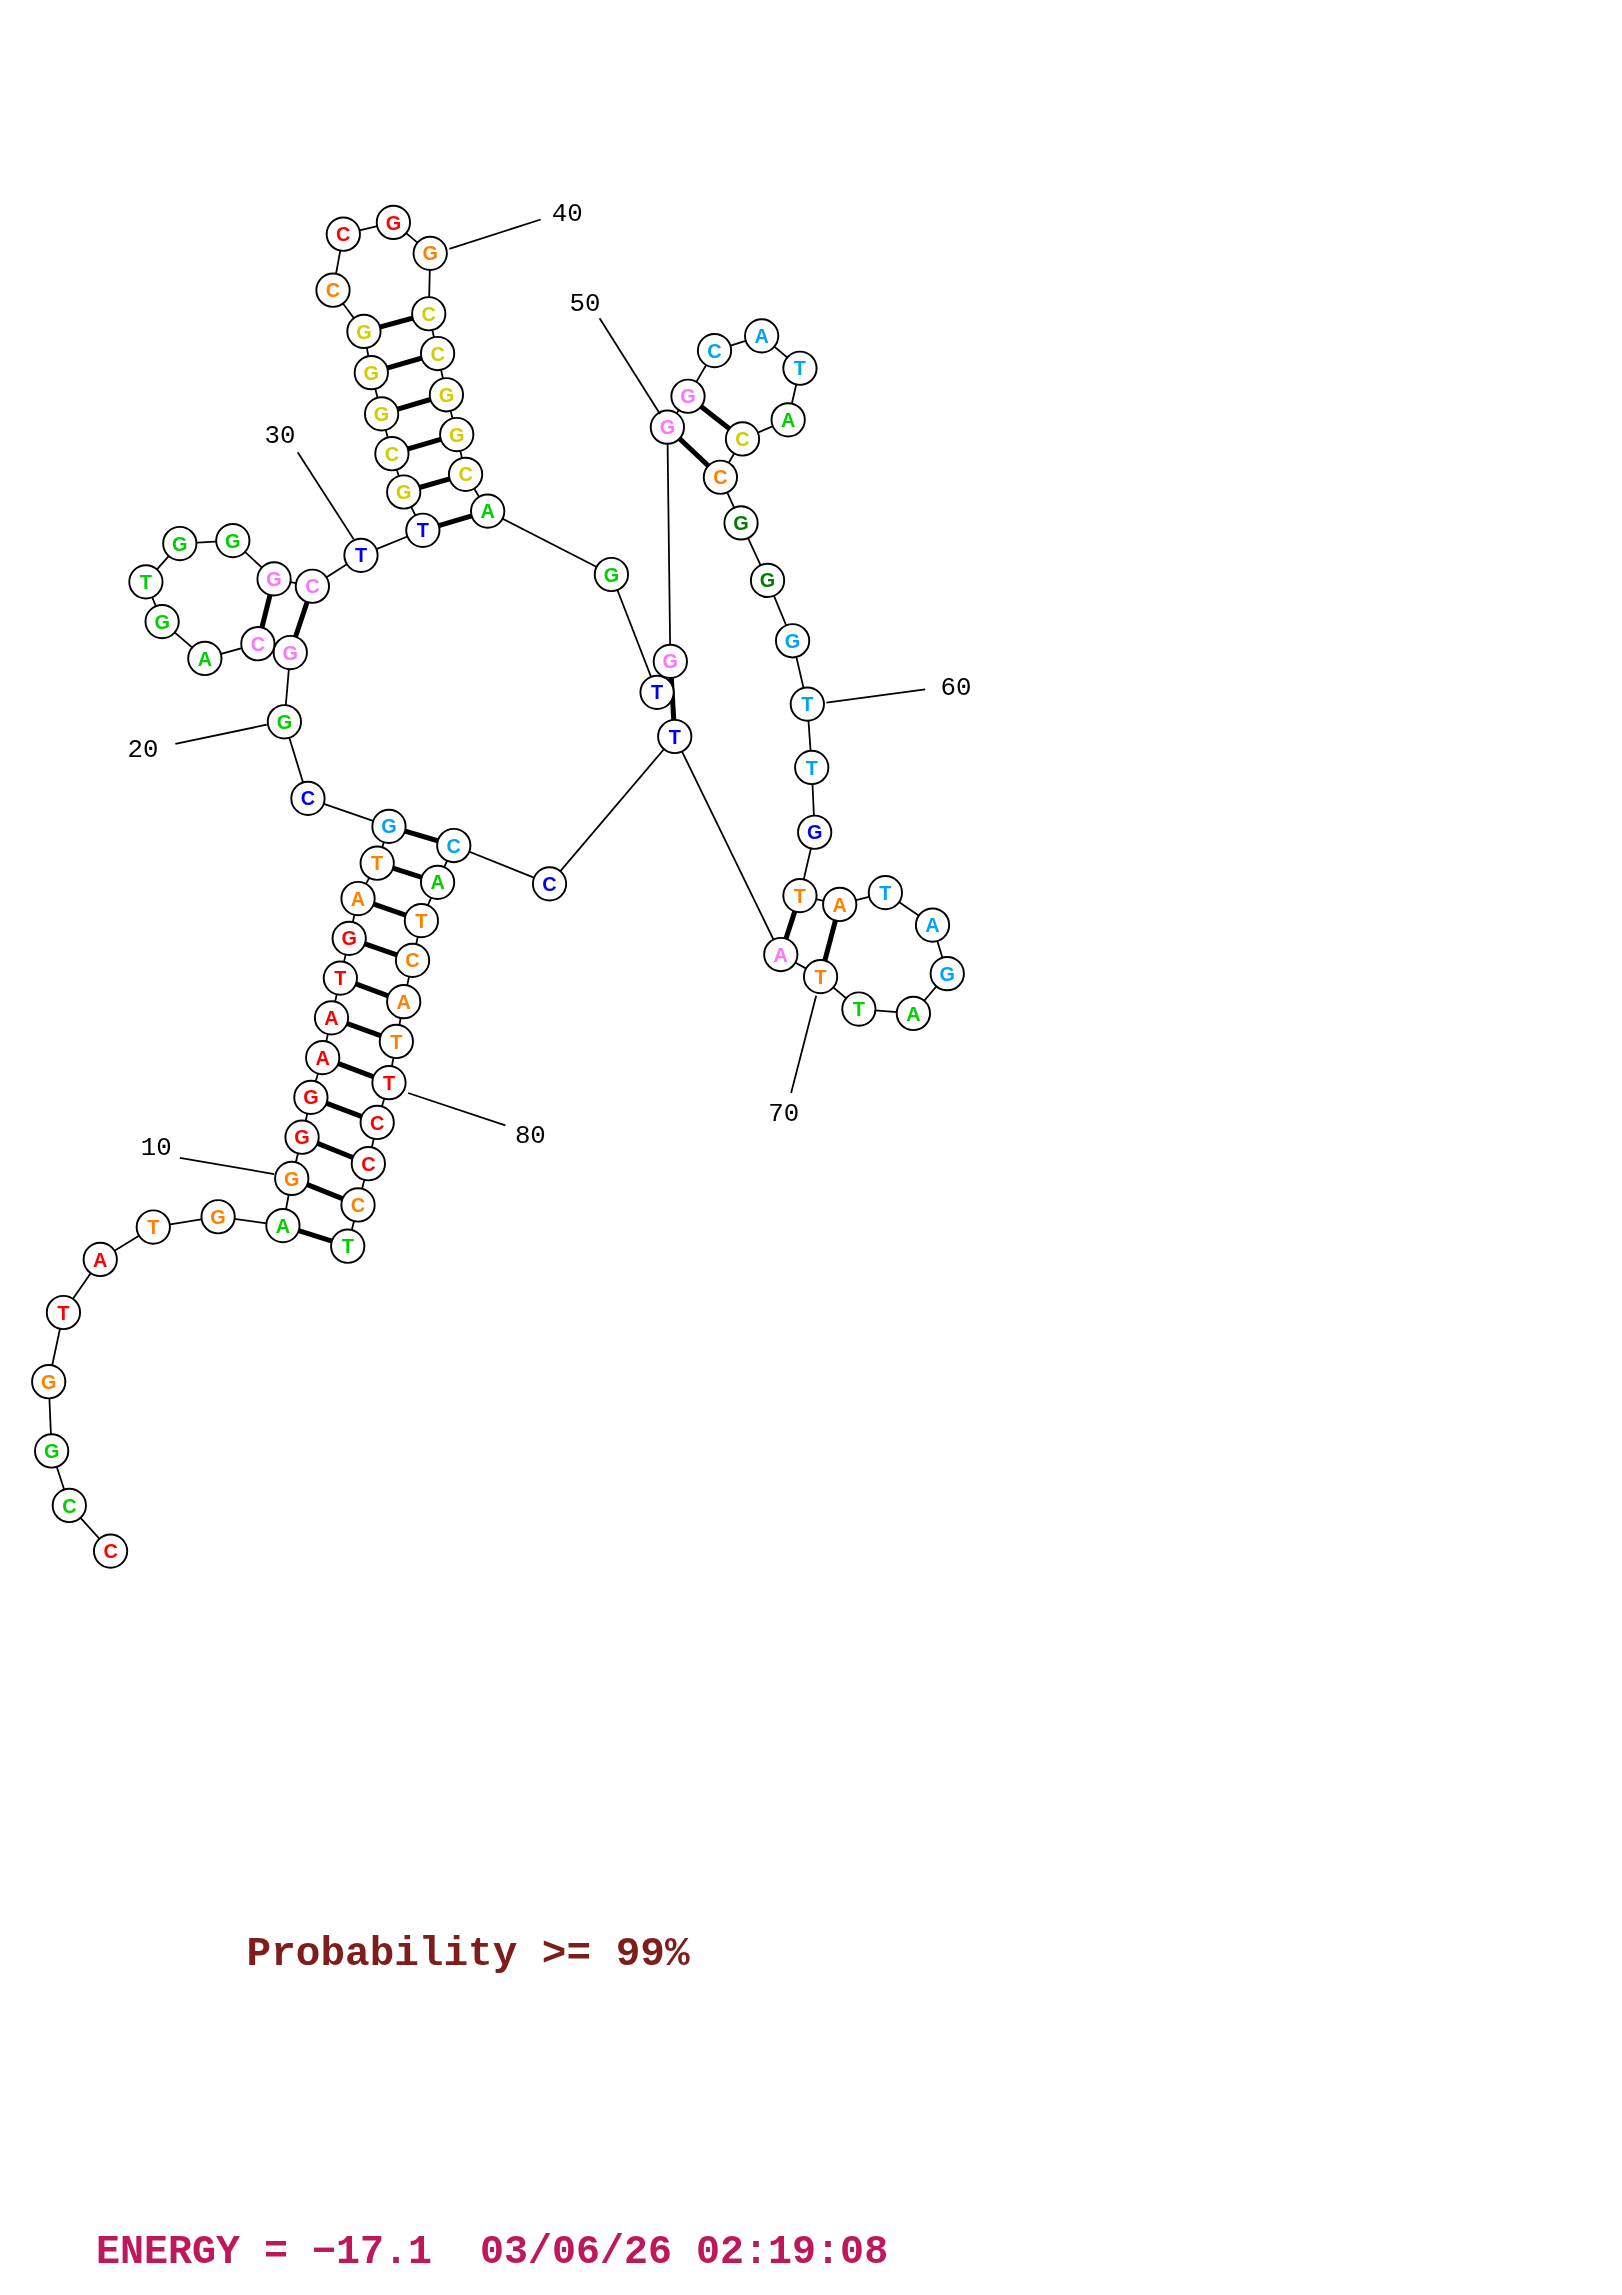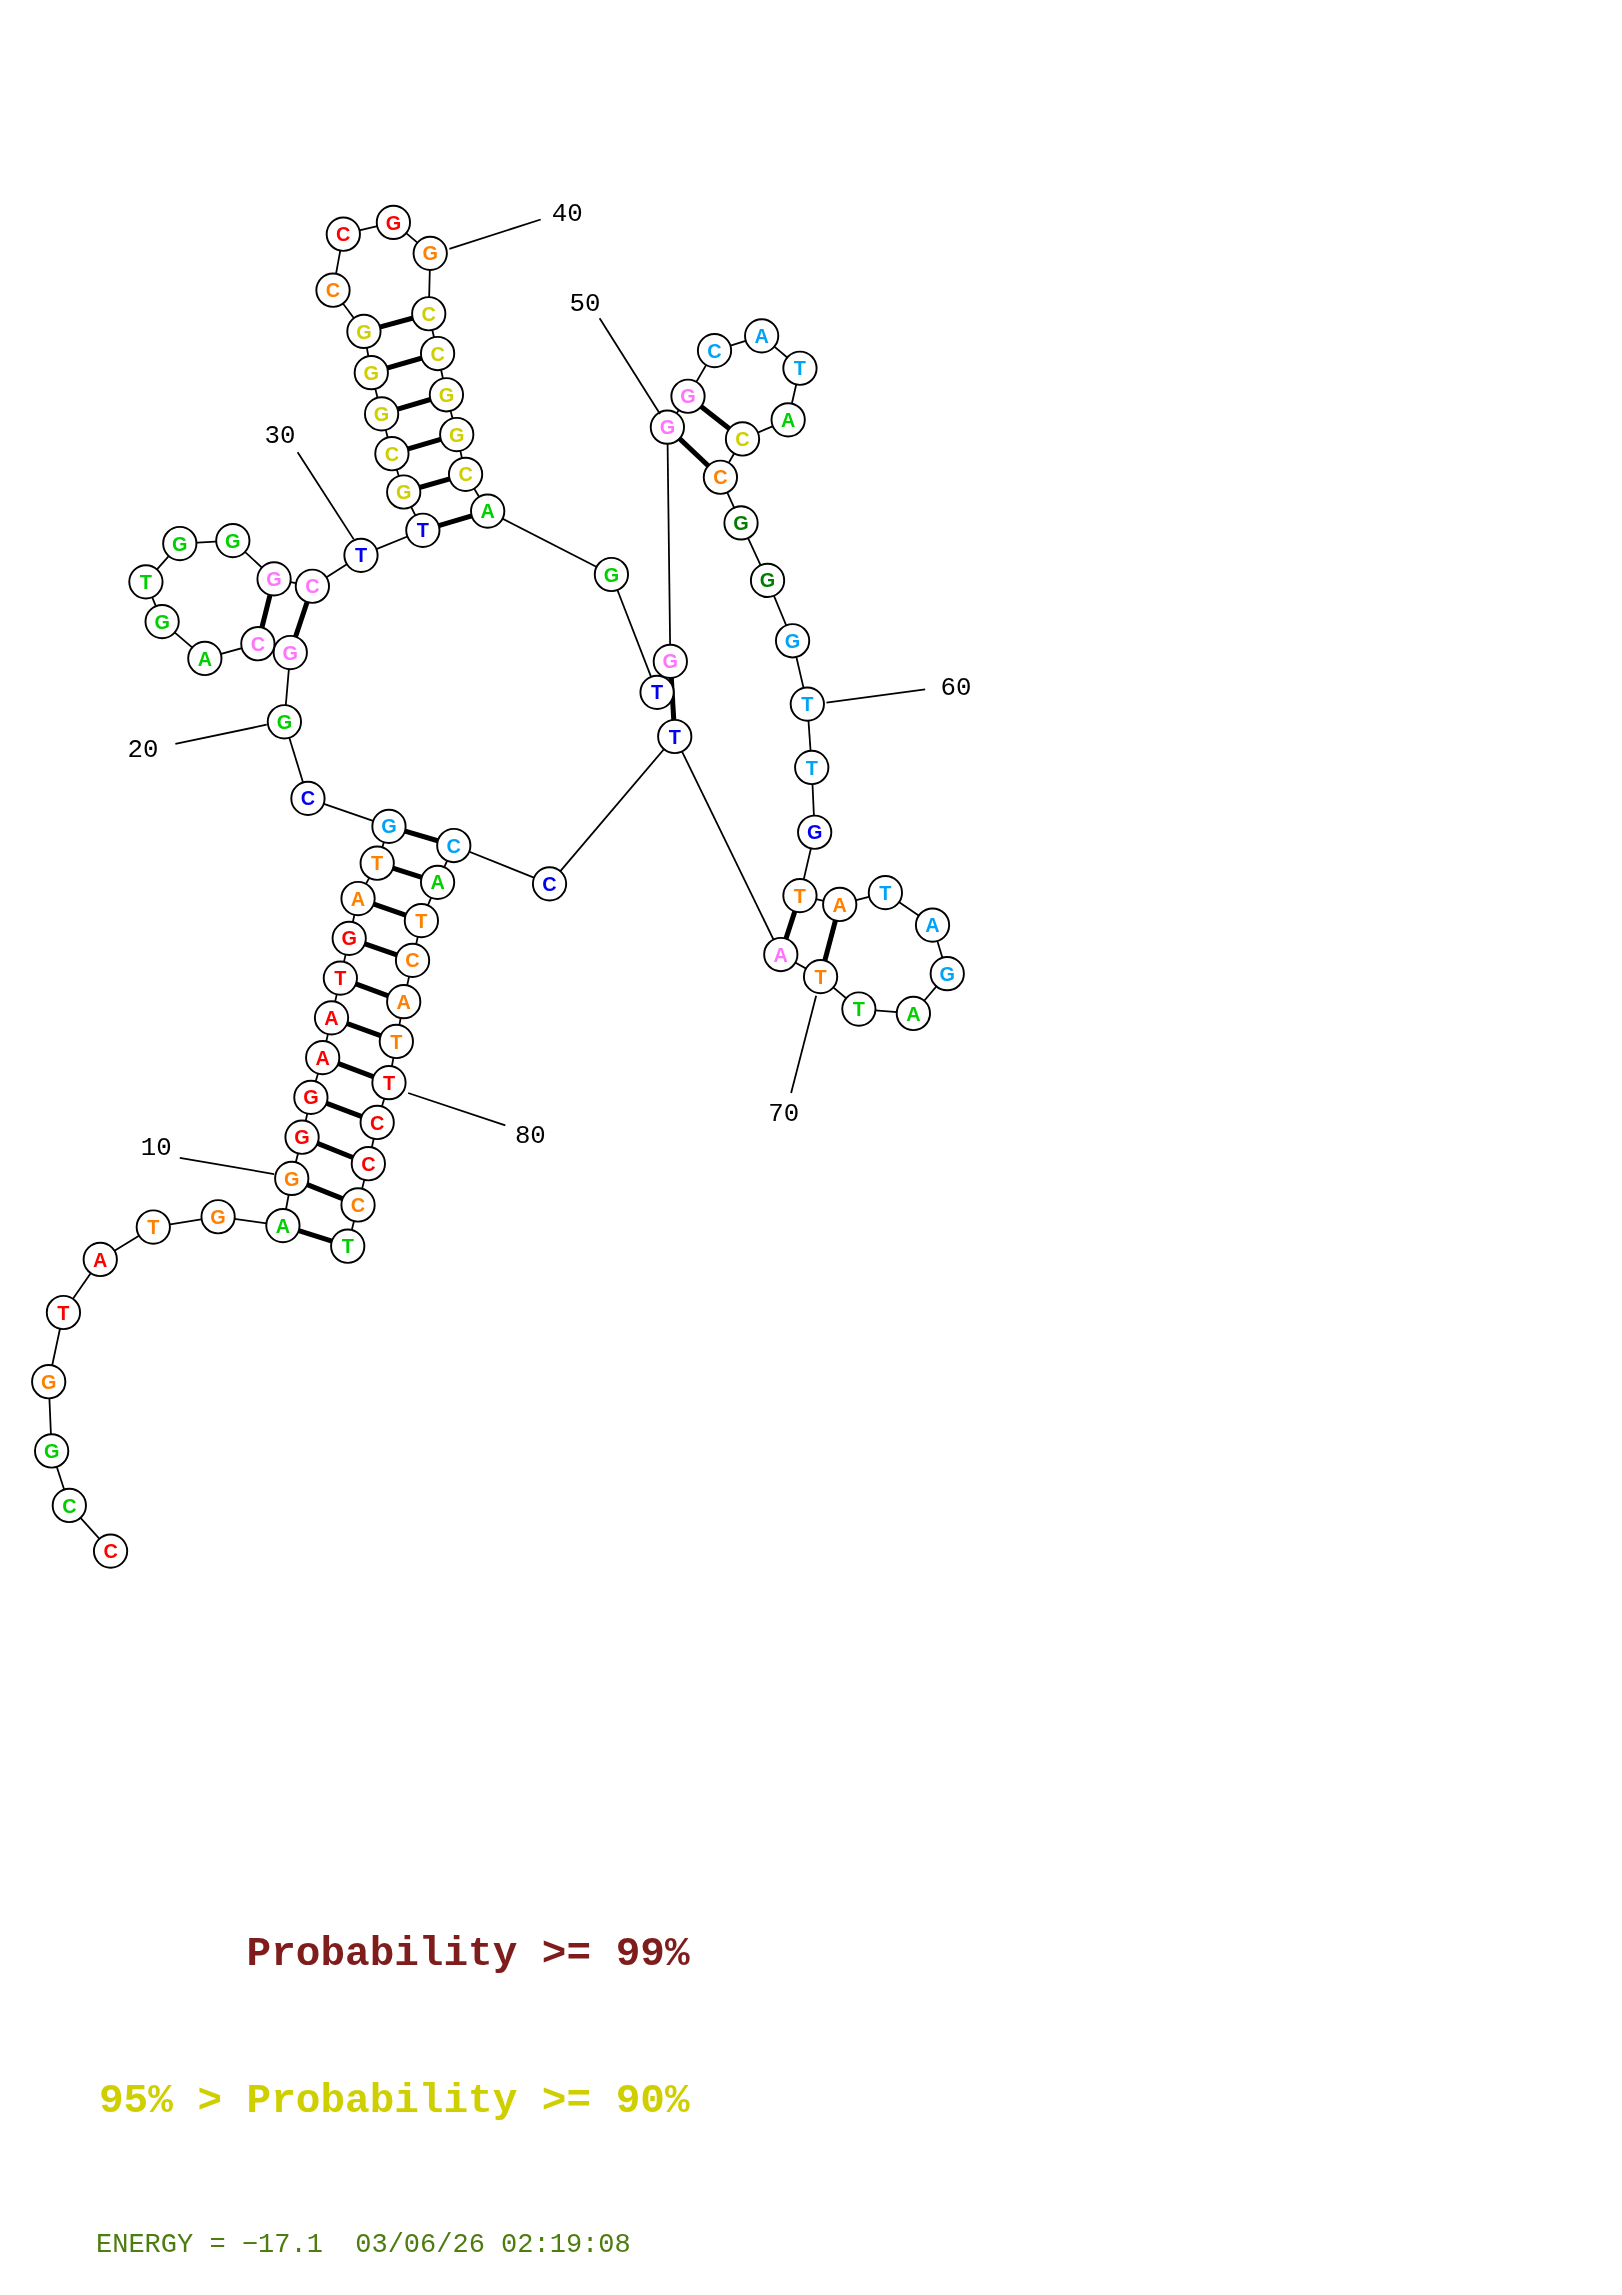--- a/index.html
+++ b/index.html
@@ -8,23 +8,23 @@
     font-family:"Liberation Mono","DejaVu Sans Mono",monospace;
   }
   .structure-svg{position:absolute;left:0;top:0;width:1622px;height:2295px;}
   .legend{
     position:absolute;left:99px;top:1832px;
     font-family:"Liberation Mono","DejaVu Sans Mono",monospace;
     font-weight:bold;font-size:41px;line-height:49px;white-space:pre;
   }
   .legend-row{height:49px;}
   .energy{
-    position:absolute;left:96px;top:2230px;color:#4d7c0f;
+    position:absolute;left:96px;top:2230px;color:#be185d;
     font-family:"Liberation Mono","DejaVu Sans Mono",monospace;
-    font-weight:normal;font-size:27px;white-space:pre;
+    font-weight:bold;font-size:40px;white-space:pre;
   }
 </style>
 </head>
 <body>
 
 <svg class="structure-svg" viewBox="0 0 1101 1558" xmlns="http://www.w3.org/2000/svg">
     <line x1="75" y1="1053" x2="47" y2="1022" stroke="#000" stroke-width="1.2"></line>
     <line x1="47" y1="1022" x2="35" y2="985" stroke="#000" stroke-width="1.2"></line>
     <line x1="35" y1="985" x2="33" y2="938" stroke="#000" stroke-width="1.2"></line>
     <line x1="33" y1="938" x2="43" y2="891" stroke="#000" stroke-width="1.2"></line>
@@ -318,21 +318,20 @@
     <line x1="628" y1="468" x2="561" y2="477" stroke="#000" stroke-width="1.2"></line>
     <text x="649" y="472" text-anchor="middle" font-family="&quot;Liberation Mono&quot;,&quot;DejaVu Sans Mono&quot;,monospace" font-size="17.5" fill="#000">60</text>
     <line x1="537" y1="742" x2="554" y2="676" stroke="#000" stroke-width="1.2"></line>
     <text x="532" y="761" text-anchor="middle" font-family="&quot;Liberation Mono&quot;,&quot;DejaVu Sans Mono&quot;,monospace" font-size="17.5" fill="#000">70</text>
     <line x1="343" y1="764" x2="277" y2="742" stroke="#000" stroke-width="1.2"></line>
     <text x="360" y="776" text-anchor="middle" font-family="&quot;Liberation Mono&quot;,&quot;DejaVu Sans Mono&quot;,monospace" font-size="17.5" fill="#000">80</text>
   </svg>
 
 <div class="legend">
   <div class="legend-row" style="color: #7f1d1d;">      Probability &gt;= 99%</div>
-  <div class="legend-row" style="color: rgb(207, 207, 0);">95% &gt; Probability &gt;= 90%</div>
   
   
   
   
   
 </div>
 
 <div class="energy">ENERGY = −17.1  03/06/26 02:19:08</div>
 
 

